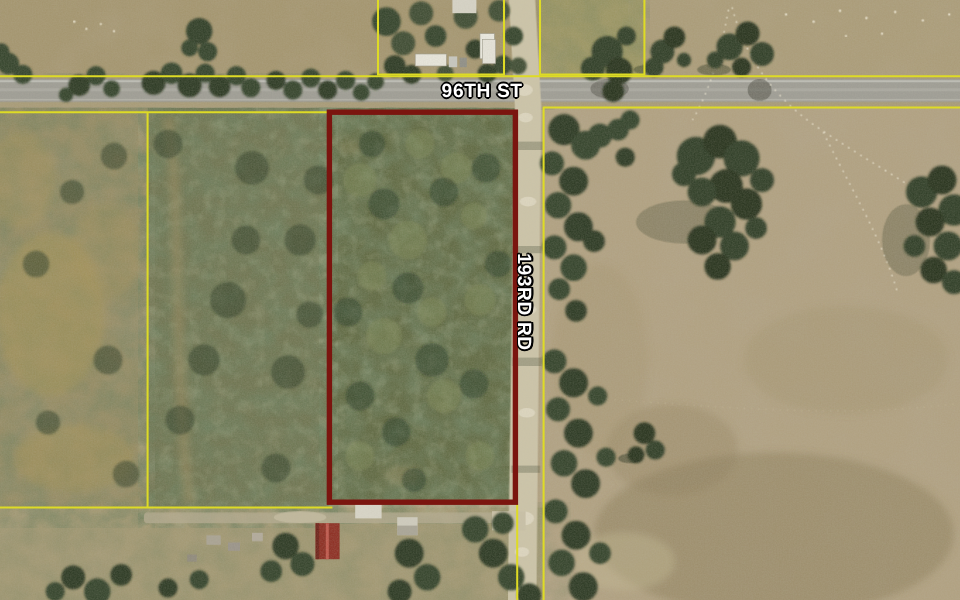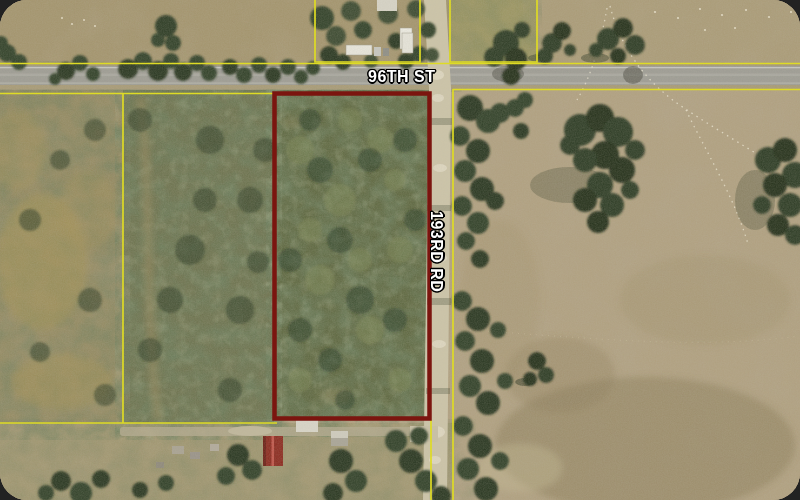--- a/index.html
+++ b/index.html
@@ -1,18 +1,18 @@
 <!DOCTYPE html>
 <html><head>
 <meta charset="utf-8">
 <style>
   html,body{margin:0;padding:0;background:#222;}
   .map-frame{
     position:relative;width:800px;height:500px;overflow:hidden;
-    font-family:"Liberation Sans",sans-serif;background:#b1a181;border-radius:27px;
+    font-family:"Liberation Sans",sans-serif;background:#b1a181;
   }
   .map-frame svg{position:absolute;left:0;top:0;display:block;}
   .road-label{
     position:absolute;font-weight:bold;font-size:16px;line-height:16px;
     color:#fff;letter-spacing:.5px;white-space:nowrap;
     text-shadow:-1.5px 0 0 #000,1.5px 0 0 #000,0 -1.5px 0 #000,0 1.5px 0 #000,
       -1px -1px 0 #000,1px 1px 0 #000,-1px 1px 0 #000,1px -1px 0 #000;
   }
   #lbl-96th{left:368px;top:69px;}
   #lbl-193rd{left:444px;top:211px;transform:rotate(90deg);transform-origin:0 0;}

